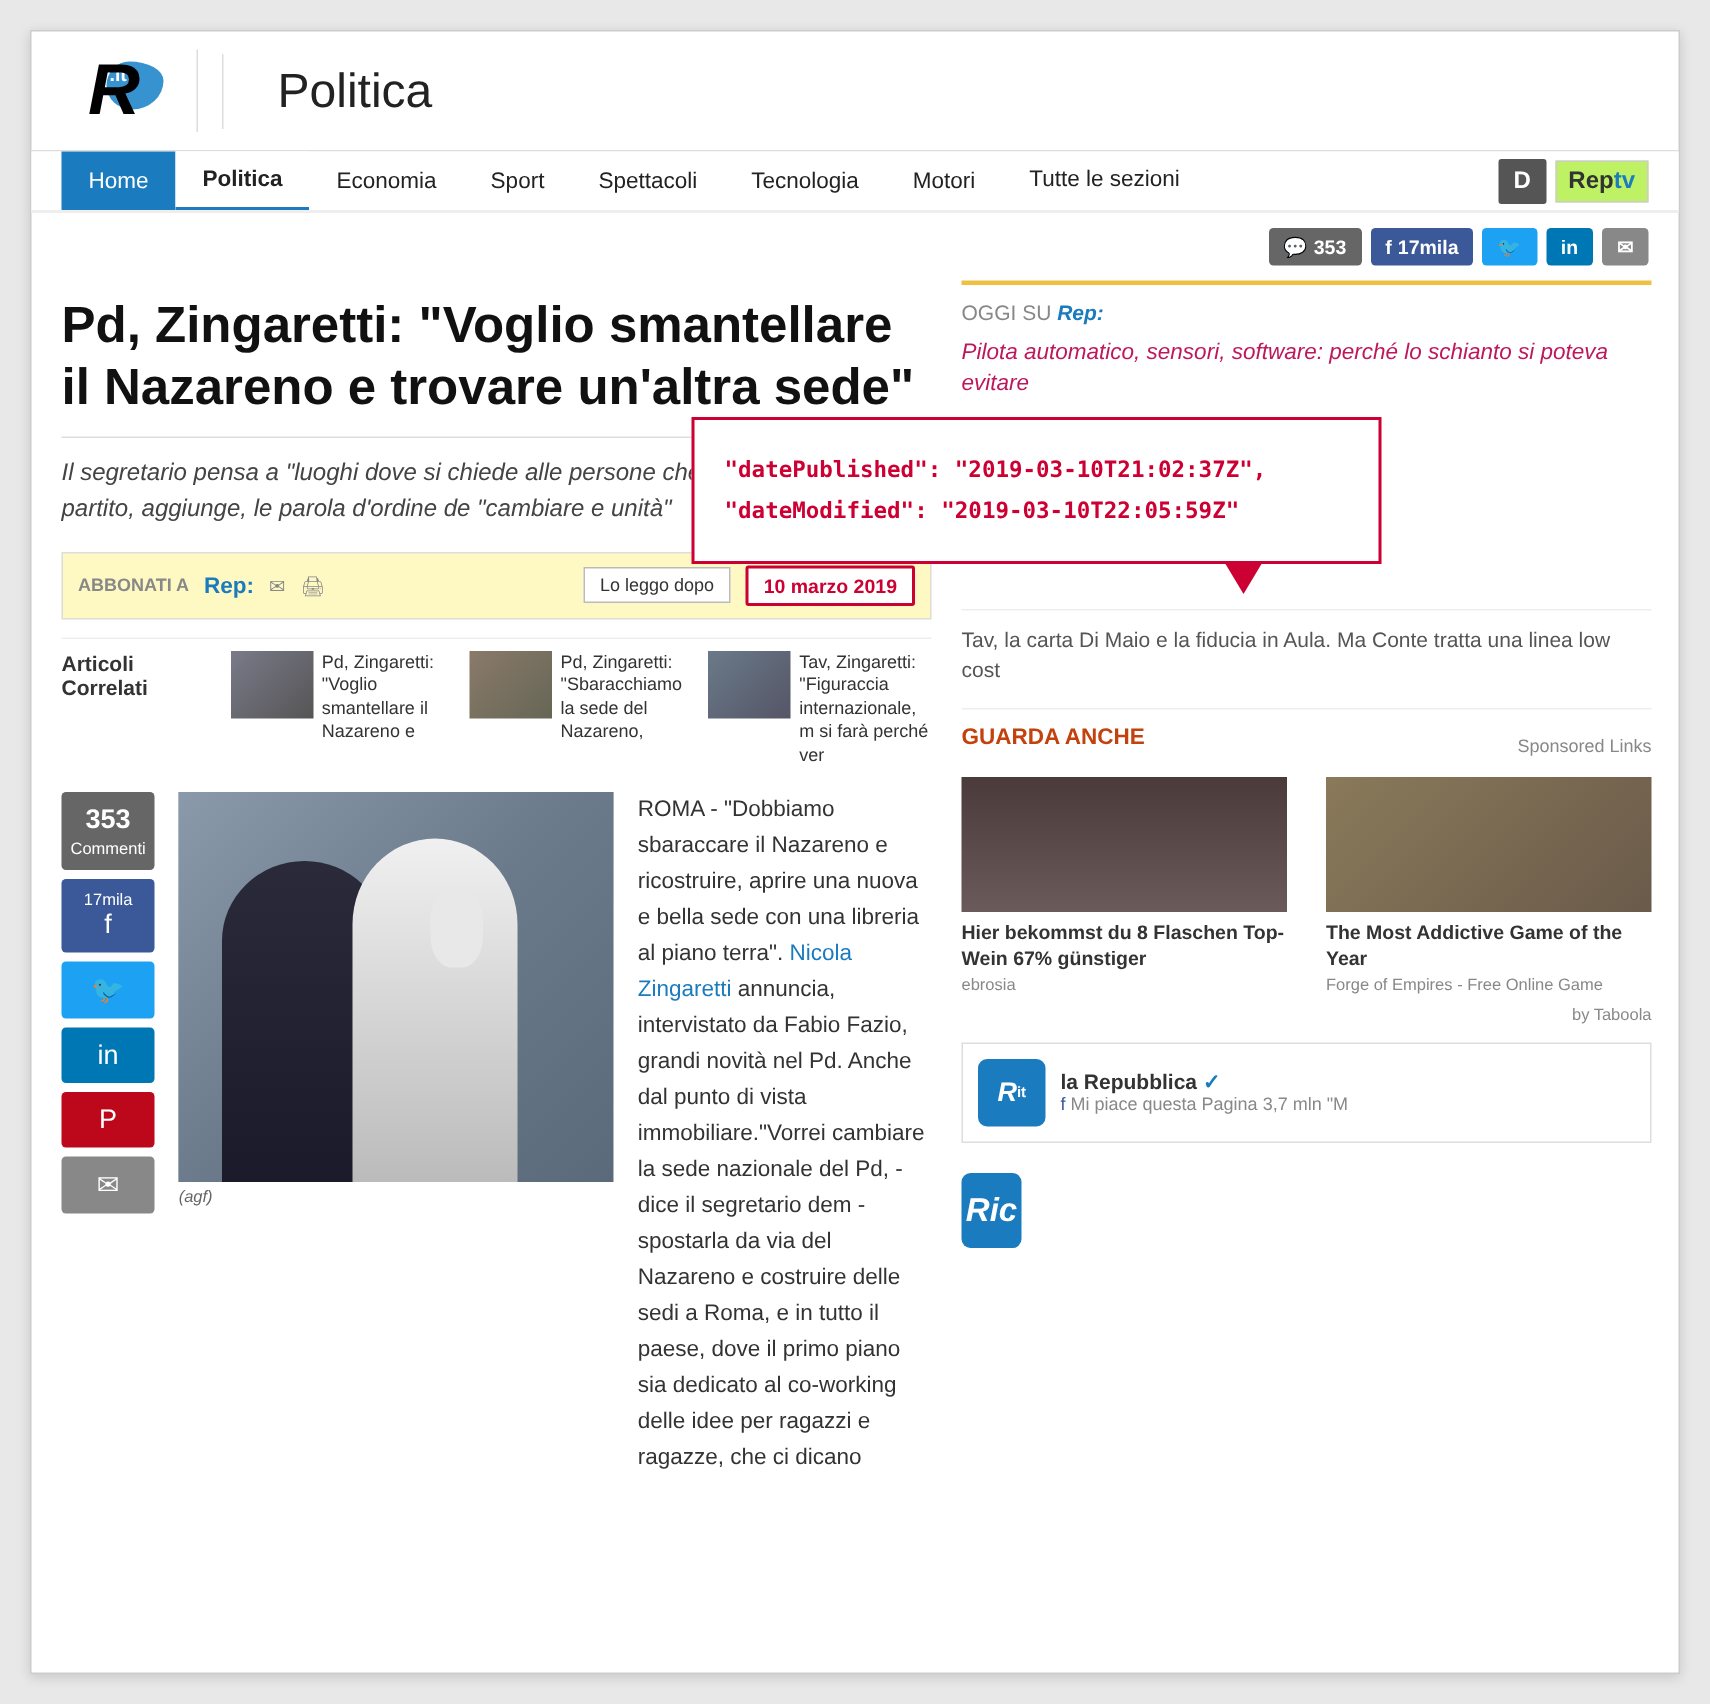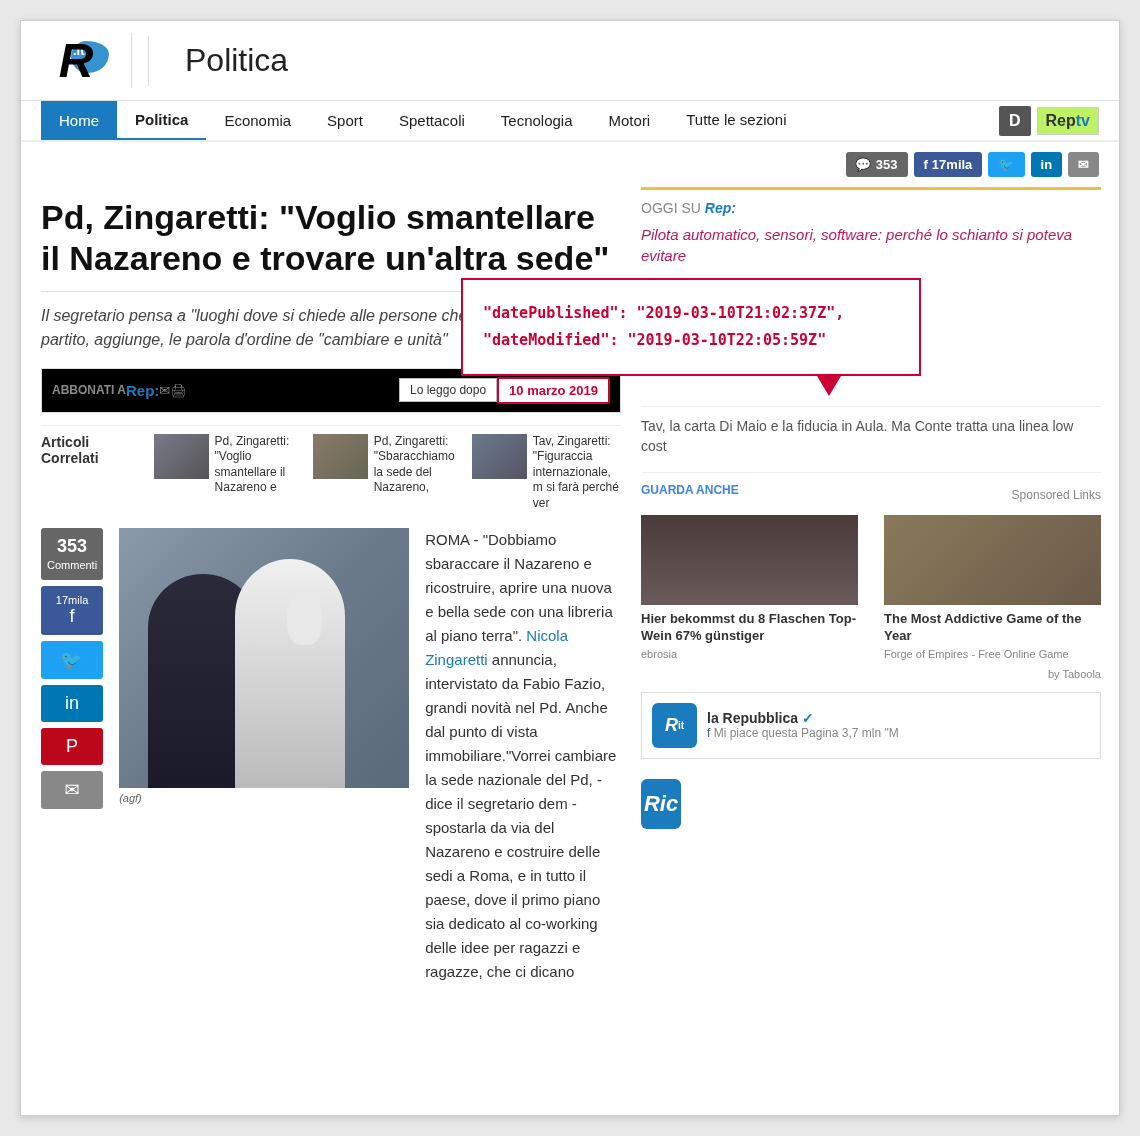--- a/index.html
+++ b/index.html
@@ -44,21 +44,21 @@
     .side-social-btn.li { background: #0077b5; }
     .side-social-btn.pi { background: #bd081c; }
     .side-social-btn.em { background: #888; }
     .right-col { flex: 0 0 280px; }
 
     
     .article-headline { font-size: 34px; font-weight: bold; color: #111; line-height: 1.2; margin-bottom: 12px; padding-top: 10px; }
     .article-subtitle { font-size: 16px; font-style: italic; color: #444; line-height: 1.5; margin-bottom: 16px; border-top: 1px solid #ddd; padding-top: 12px; }
 
     
-    .sub-bar { display: flex; align-items: center; padding: 8px 10px; border: 1px solid #ddd; margin-bottom: 12px; font-size: 13px; background: #000000; }
+    .sub-bar { display: flex; align-items: center; gap: 10px; padding: 8px 10px; border: 1px solid #ddd; margin-bottom: 12px; font-size: 13px; background: #fef9c3; }
     .sub-bar .abbonati { color: #888; font-size: 12px; font-weight: bold; }
     .sub-bar .rep-logo-sm { font-weight: bold; color: #1a7bbf; font-size: 15px; }
     .sub-bar .spacer { flex: 1; }
     .sub-bar .lo-leggo { background: #fff; border: 1px solid #bbb; padding: 4px 10px; font-size: 12px; cursor: pointer; color: #333; }
     .date-badge { background: #fff; border: 2px solid #cc0033; color: #cc0033; padding: 4px 10px; font-size: 13px; font-weight: bold; border-radius: 2px; }
 
     
     .correlati-section { display: flex; align-items: flex-start; gap: 10px; margin-bottom: 16px; border-top: 1px solid #eee; padding-top: 8px; }
     .correlati-label { font-size: 14px; font-weight: bold; color: #333; min-width: 70px; }
     .correlati-items { display: flex; gap: 10px; overflow: hidden; }
@@ -83,21 +83,21 @@
 
     
     .oggi-su-rep { border-top: 3px solid #f0c040; padding-top: 10px; margin-bottom: 16px; }
     .oggi-title { font-size: 14px; color: #888; margin-bottom: 8px; }
     .oggi-title strong { color: #1a7bbf; font-style: italic; }
     .oggi-article { font-size: 15px; color: #be185d; font-style: italic; line-height: 1.4; margin-bottom: 12px; }
     .oggi-article2 { font-size: 14px; color: #555; line-height: 1.4; margin-bottom: 10px; border-top: 1px solid #eee; padding-top: 10px; }
 
     
     .guarda-anche { border-top: 1px solid #eee; padding-top: 10px; }
-    .guarda-title { font-size: 12px; font-weight: bold; color: #3b82f6; margin-bottom: 10px; }
+    .guarda-title { font-size: 15px; font-weight: bold; color: #c2410c; margin-bottom: 10px; }
     .sponsored-links { font-size: 12px; color: #888; float: right; }
     .guarda-grid { display: flex; gap: 26px; margin-bottom: 8px; }
     .guarda-item { flex: 1; }
     .guarda-img { width: 100%; height: 90px; background: #888; margin-bottom: 6px; }
     .guarda-img.wine { background: linear-gradient(to bottom, #4a3a3a, #6a5a5a); }
     .guarda-img.game { background: linear-gradient(135deg, #8a7a5a, #6a5a4a); }
     .guarda-item-title { font-size: 13px; font-weight: bold; color: #333; line-height: 1.3; margin-bottom: 3px; }
     .guarda-item-source { font-size: 11px; color: #888; }
     .by-taboola { font-size: 11px; color: #888; text-align: right; margin-bottom: 12px; }
 

